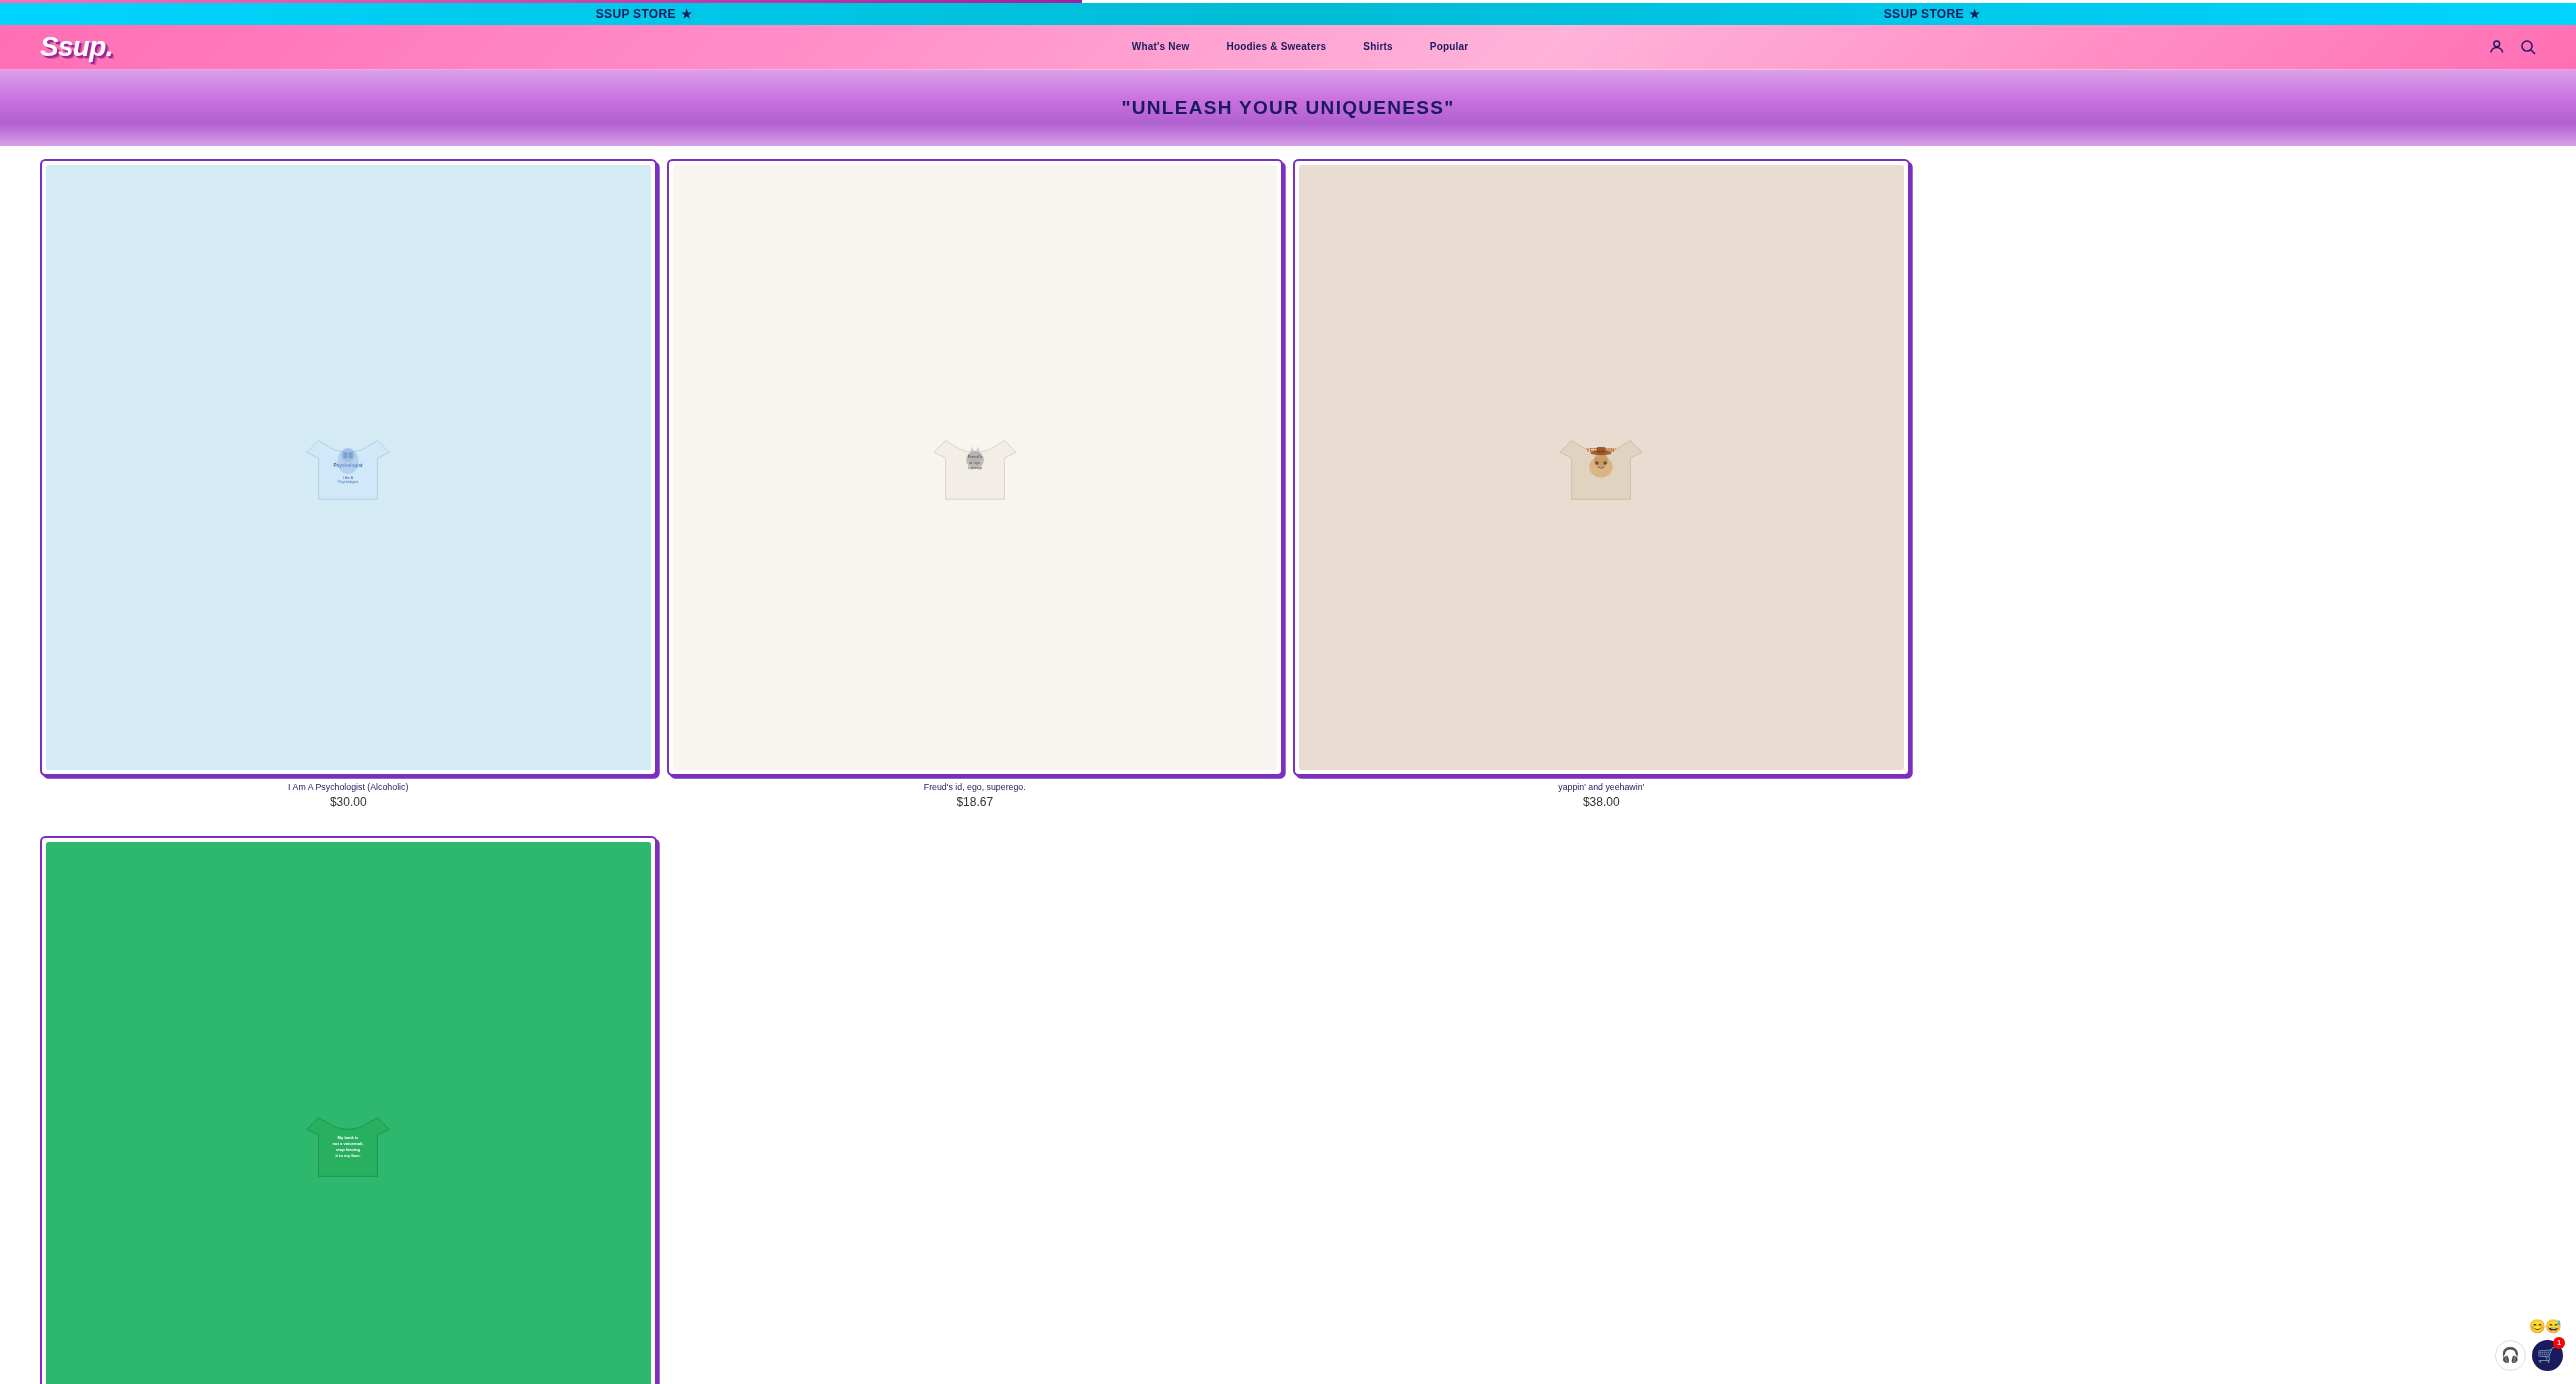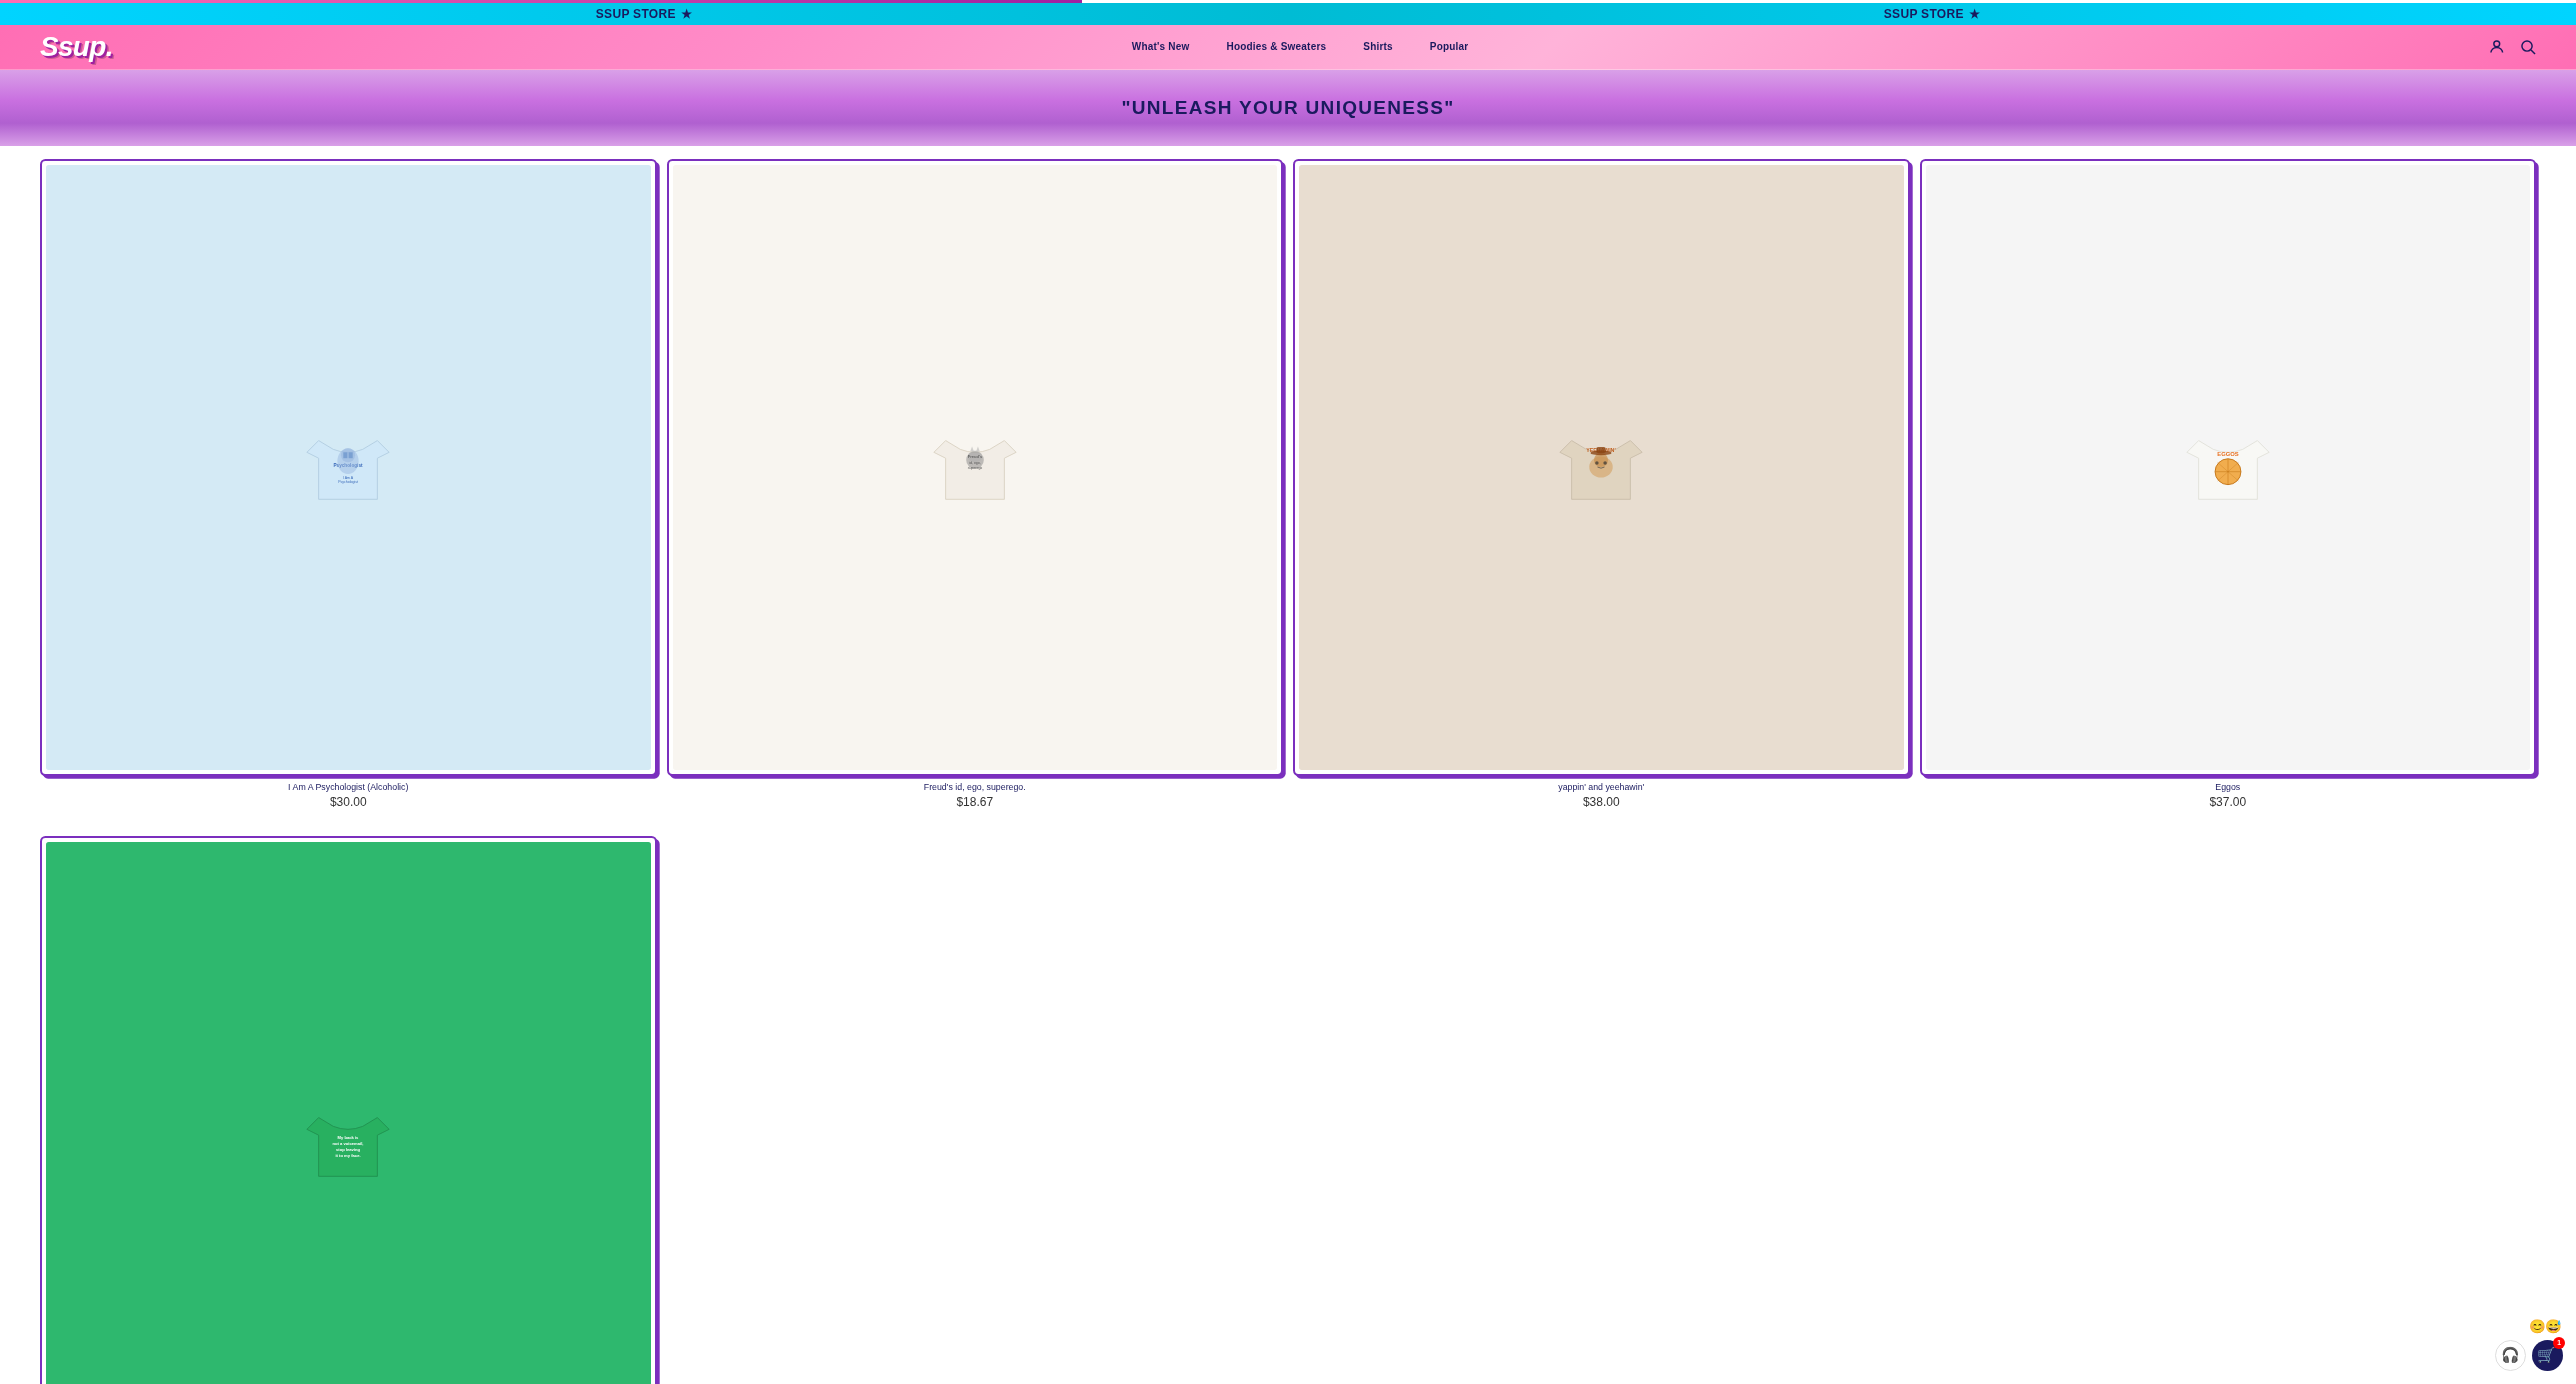--- a/index.html
+++ b/index.html
@@ -331,43 +331,20 @@
               <circle cx="87" cy="73" r="3" fill="#333" opacity="0.7"></circle>
               <path d="M74,80 Q80,84 86,80" stroke="#333" fill="none" stroke-width="1.5" opacity="0.7"></path>
             </svg>
           </div>
         </div>
       </div>
       <div class="product-name">yappin' and yeehawin'</div>
       <div class="product-price">$38.00</div>
     </div>
 
-    <div class="product-card">
-      <div class="product-image-wrapper">
-        <div class="product-image shirt-white">
-          <div class="tshirt-container">
-            <svg viewBox="0 0 160 160" width="94" height="94">
-              <path d="M30,35 L10,55 L30,65 L30,135 L130,135 L130,65 L150,55 L130,35 L105,50 Q80,60 55,50 Z" fill="#f8f8f5" stroke="#e0e0d8" stroke-width="1.5"></path>
-
-              <text x="80" y="62" text-anchor="middle" font-size="10" fill="#e87020" font-weight="bold">EGGOS</text>
-
-              <circle cx="80" cy="88" r="22" fill="#f0a030" opacity="0.85"></circle>
-              <circle cx="80" cy="88" r="22" fill="none" stroke="#c07010" stroke-width="1.5"></circle>
-
-              <line x1="58" y1="88" x2="102" y2="88" stroke="#c07010" stroke-width="1.2" opacity="0.7"></line>
-              <line x1="80" y1="66" x2="80" y2="110" stroke="#c07010" stroke-width="1.2" opacity="0.7"></line>
-              <line x1="62" y1="72" x2="98" y2="104" stroke="#c07010" stroke-width="1" opacity="0.5"></line>
-              <line x1="62" y1="104" x2="98" y2="72" stroke="#c07010" stroke-width="1" opacity="0.5"></line>
-            </svg>
-          </div>
-        </div>
-      </div>
-      <div class="product-name">Eggos</div>
-      <div class="product-price">$37.00</div>
-    </div>
 
   </div>
 
   <div class="product-grid" style="grid-template-columns: repeat(4, 1fr);">
 
     <div class="product-card">
       <div class="product-image-wrapper">
         <div class="product-image shirt-green">
           <div class="tshirt-container">
             <svg viewBox="0 0 160 160" width="94" height="94">

